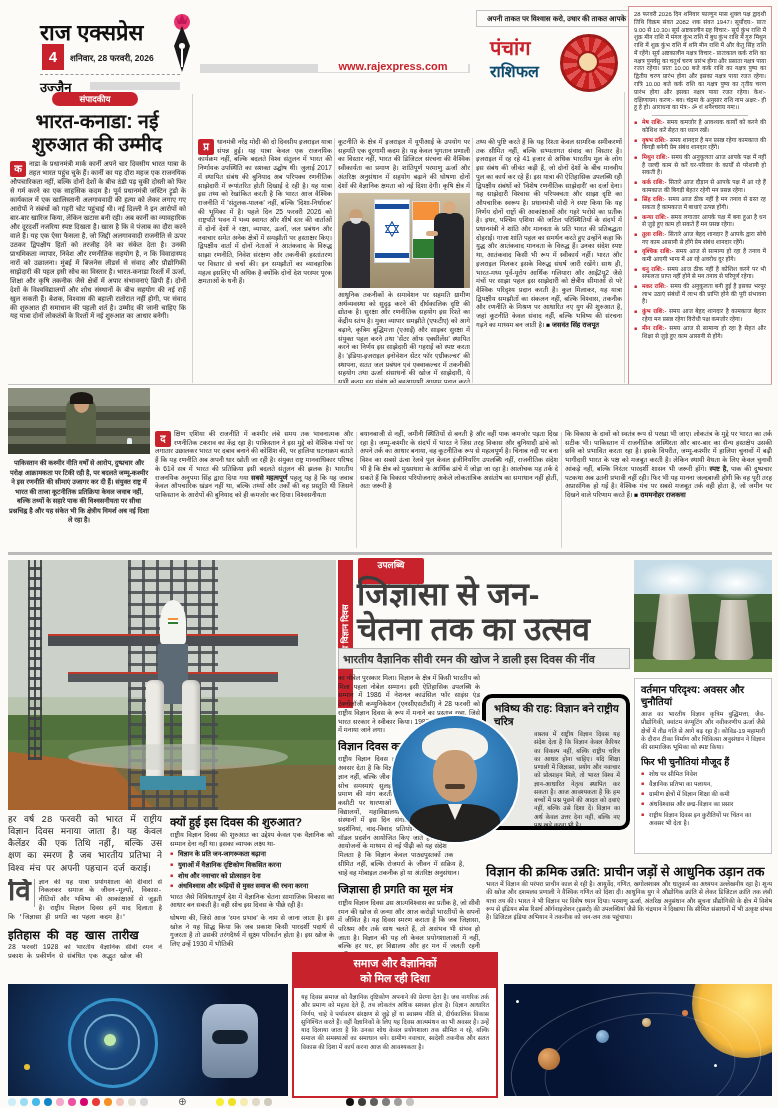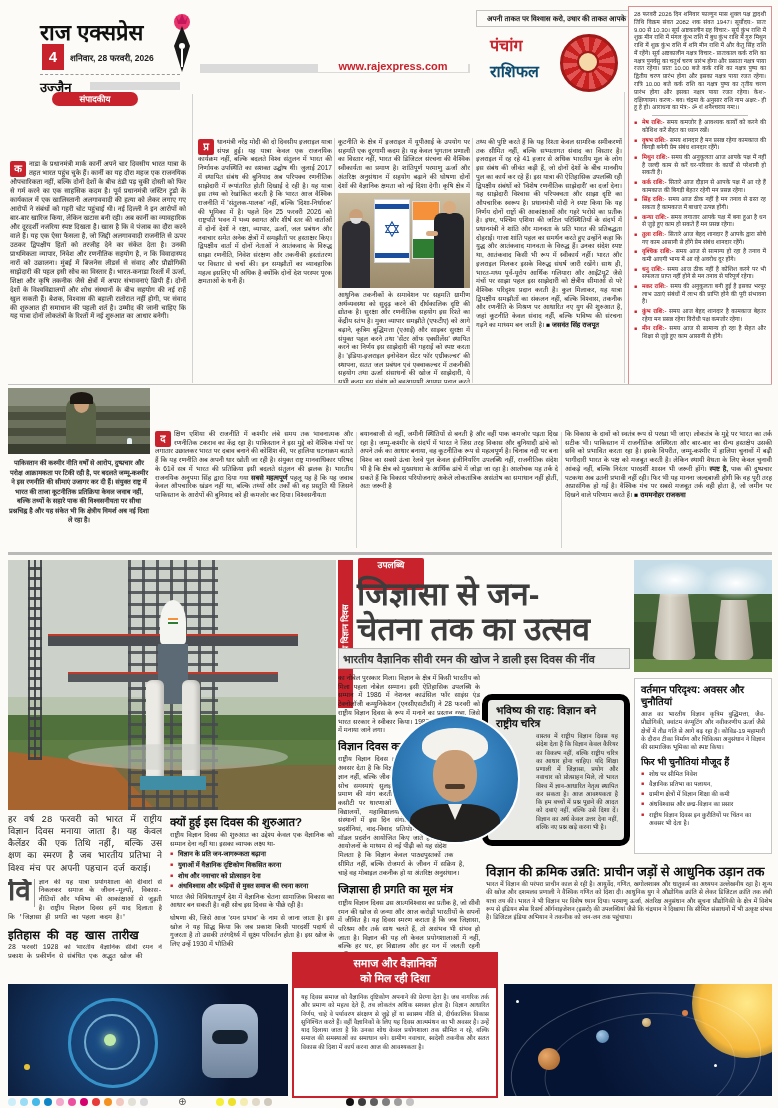--- a/index.html
+++ b/index.html
@@ -48,21 +48,21 @@
     </svg>
   </div>
 
   <div class="abs" style="left:200px;top:64px;width:270px;height:9px;background:#dadada;"></div>
   <div class="abs" style="left:318px;top:60px;width:150px;text-align:center;font-size:11px;font-weight:800;
        color:#c8232c;background:#fcfbf8;">www.rajexpress.com</div>
 
   <div class="abs" style="left:476px;top:10px;width:224px;height:15px;border:1px solid #c3c3c3;
        font-size:7.2px;font-weight:700;color:#222;text-align:center;line-height:15px;overflow:hidden;">अपनी ताकत पर विश्वास करो, उधार की ताकत आपके लिए घातक हो सकती है। -सुभाष चंद्र बोस</div>
 
-  <div class="abs" style="left:490px;top:34px;font-size:16px;font-weight:800;color:#c8232c;">पंचांग</div>
+  <div class="abs" style="left:490px;top:34px;font-size:20px;font-weight:800;color:#c8232c;">पंचांग</div>
   <div class="abs" style="left:490px;top:60px;font-size:16px;font-weight:800;color:#0c4a6e;">राशिफल</div>
 
   <div class="abs" style="left:560px;top:34px;width:52px;height:52px;border-radius:50%;
        background:repeating-conic-gradient(#c8201f 0 15deg,#e05554 15deg 30deg);border:3px solid #9e1b1a;">
     <div style="position:absolute;left:14px;top:14px;width:18px;height:18px;border-radius:50%;background:#f5d9a8;border:2px solid #9e1b1a;"></div>
   </div>
 
   <div class="abs" style="left:628px;top:6px;width:144px;height:379px;border:1px solid #dd8f8f;
        padding:4px 5px;box-sizing:border-box;overflow:hidden;background:#fffdfb;">
     <div style="font-size:5.9px;line-height:1.32;text-align:justify;color:#2a2a2a;">28 फरवरी 2026 दिन शनिवार फाल्गुन मास शुक्ल पक्ष द्वादशी तिथि विक्रम संवत 2082 शक संवत 1947। सूर्योदय:- प्रातः 9.00 से 10.30। सूर्य अष्टकालीन ग्रह विचार:- सूर्य कुंभ राशि में शुक्र मीन राशि में मंगल कुंभ राशि में बुध कुंभ राशि में गुरु मिथुन राशि में शुक्र कुंभ राशि में शनि मीन राशि में और केतु सिंह राशि में रहेंगे। सूर्य अष्टकालीन नक्षत्र विचार:- प्रातःकाल कर्क राशि का नक्षत्र पुनर्वसु का चतुर्थ चरण प्रारंभ होगा और प्रसाता नक्षत्र पाया रजत रहेगा। प्रातः 10.00 बजे कर्क राशि का नक्षत्र पुष्य का द्वितीय चरण प्रारंभ होगा और इसका नक्षत्र पाया रजत रहेगा। रात्रि 10.00 बजे कर्क राशि का नक्षत्र पुष्य का तृतीय चरण प्रारंभ होगा और इसका नक्षत्र पाया रजत रहेगा। केश:- दक्षिणायन। करण:- बव। चंद्रमा के अनुसार राशि नाम अक्षर:- ही हू हे हो। आराधना का मंत्र:- ॐ शं शनैश्चराय नमः।।</div>
@@ -89,20 +89,22 @@
 
         <li><b class="red">मकर राशि:-</b> <span>समय की अनुकूलता बनी हुई है इसका भरपूर लाभ उठाएं संबंधों में लाभ की प्राप्ति होने की पूरी संभावना है।</span></li>
 
         <li><b class="red">कुंभ राशि:-</b> <span>समय आज बेहद शानदार है कामकाज बेहतर रहेगा मन प्रसन्न रहेगा विरोधी पक्ष कमजोर रहेगा।</span></li>
 
         <li><b class="red">मीन राशि:-</b> <span>समय आज से सामान्य हो रहा है सेहत और शिक्षा से जुड़े हुए काम आसानी से होंगे।</span></li>
       </ul>
   </div>
 
   <div class="abs pill" style="left:52px;top:92px;width:86px;height:14px;font-size:8.5px;line-height:14px;">संपादकीय</div>
+  <div class="abs headline" style="left:8px;top:110px;width:178px;font-size:19.5px;line-height:1.18;">भारत-कनाडा: नई
+शुरुआत की उम्मीद</div>
   <div class="abs body" style="left:10px;top:160px;width:176px;height:222px;font-size:6.8px;">
     <span class="dropcap">क</span><span>नाडा के प्रधानमंत्री मार्क कार्नी अपने चार दिवसीय भारत यात्रा के तहत भारत पहुंच चुके हैं। कार्नी का यह दौरा महज एक राजनयिक औपचारिकता नहीं, बल्कि दोनों देशों के बीच ठंडी पड़ चुकी दोस्ती को फिर से गर्म करने का एक साहसिक कदम है। पूर्व प्रधानमंत्री जस्टिन ट्रूडो के कार्यकाल में एक खालिस्तानी अलगाववादी की हत्या को लेकर लगाए गए आरोपों ने संबंधों को गहरी चोट पहुंचाई थी। नई दिल्ली ने इन आरोपों को बार-बार खारिज किया, लेकिन खटास बनी रही। अब कार्नी का व्यावहारिक और दूरदर्शी नजरिया स्पष्ट दिखता है। खास है कि वे पंजाब का दौरा करने वाले हैं। यह एक ऐसा फैसला है, जो जिद्दी अलगाववादी राजनीति से ऊपर उठकर द्विपक्षीय हितों को तरजीह देने का संकेत देता है। उनकी प्राथमिकता व्यापार, निवेश और रणनीतिक सहयोग है, न कि विवादास्पद नारों को उछालना। मुंबई में बिजनेस लीडर्स से संवाद और प्रौद्योगिकी साझेदारी की पहल इसी सोच का विस्तार है। भारत-कनाडा रिश्तों में ऊर्जा, शिक्षा और कृषि तकनीक जैसे क्षेत्रों में अपार संभावनाएं छिपी हैं। दोनों देशों के विश्वविद्यालयों और शोध संस्थानों के बीच सहयोग की नई राहें खुल सकती हैं। बेशक, विश्वास की बहाली रातोरात नहीं होगी, पर संवाद की शुरुआत ही समाधान की पहली शर्त है। उम्मीद की जानी चाहिए कि यह यात्रा दोनों लोकतंत्रों के रिश्तों में नई शुरुआत का आधार बनेगी।</span>
   </div>
   <div class="abs vrule" style="left:192px;top:94px;height:289px;"></div>
 
   <div class="abs body" style="left:198px;top:138px;width:134px;height:245px;">
     <span class="dropcap">प्र</span><span>धानमंत्री नरेंद्र मोदी की दो दिवसीय इजराइल यात्रा संपन्न हुई। यह यात्रा केवल एक राजनयिक कार्यक्रम नहीं, बल्कि बदलते विश्व संतुलन में भारत की निर्णायक उपस्थिति का सशक्त उद्घोष थी। जुलाई 2017 में स्थापित संबंध की बुनियाद अब परिपक्व रणनीतिक साझेदारी में रूपांतरित होती दिखाई दे रही है। यह यात्रा इस तथ्य को रेखांकित करती है कि भारत आज वैश्विक राजनीति में 'संतुलक-पालक' नहीं, बल्कि 'दिशा-निर्धारक' की भूमिका में है। पहले दिन 25 फरवरी 2026 को राष्ट्रपति भवन में भव्य स्वागत और शीर्ष स्तर की वार्ताओं में दोनों देशों ने रक्षा, व्यापार, ऊर्जा, जल प्रबंधन और नवाचार समेत अनेक क्षेत्रों में समझौतों पर हस्ताक्षर किए। द्विपक्षीय वार्ता में दोनों नेताओं ने आतंकवाद के विरुद्ध साझा रणनीति, निवेश संरक्षण और तकनीकी हस्तांतरण पर विस्तार से चर्चा की। इन समझौतों का व्यावहारिक महत्व इसलिए भी अधिक है क्योंकि दोनों देश परस्पर पूरक क्षमताओं के धनी हैं।</span>
   </div>
   <div class="abs vrule" style="left:334px;top:138px;height:245px;"></div>
   <div class="abs body" style="left:338px;top:138px;width:132px;height:52px;">कूटनीति के क्षेत्र में इजराइल में यूपीआई के उपयोग पर सहमति एक दूरगामी कदम है। यह केवल भुगतान प्रणाली का विस्तार नहीं, भारत की डिजिटल संरचना की वैश्विक स्वीकार्यता का प्रमाण है। शांतिपूर्ण परमाणु ऊर्जा और अंतरिक्ष अनुसंधान में सहयोग बढ़ाने की घोषणा दोनों देशों की वैज्ञानिक क्षमता को नई दिशा देगी। कृषि क्षेत्र में 'विलेज ऑफ एक्सीलेंस' मॉडल तथा</div>
@@ -176,21 +178,21 @@
          background:repeating-linear-gradient(0deg,rgba(60,63,66,.9) 0 3px,transparent 3px 10px),
                     repeating-linear-gradient(90deg,rgba(60,63,66,.9) 0 2px,transparent 2px 6px);"></div>
     <div style="position:absolute;left:60px;bottom:40px;width:220px;height:26px;background:#c9cdc6;border-radius:50%;opacity:.5;"></div>
   </div>
 
   <div class="abs" style="left:338px;top:560px;width:15px;height:148px;background:#c8232c;overflow:visible;">
     <span style="display:block;width:148px;height:15px;line-height:15px;text-align:center;color:#fff;
           font-size:8.5px;font-weight:800;white-space:nowrap;transform:rotate(-90deg) translateX(-148px);transform-origin:0 0;">राष्ट्रीय विज्ञान दिवस</span>
   </div>
 
-  <div class="abs tagbar" style="left:358px;top:558px;width:66px;height:32px;font-size:9px;line-height:15px;border-radius:2px;">उपलब्धि</div>
+  <div class="abs tagbar" style="left:358px;top:558px;width:66px;height:26px;font-size:9px;line-height:15px;border-radius:2px;">उपलब्धि</div>
   <div class="abs" style="left:338px;top:648px;width:292px;background:#ededeb;border:1px solid #b8b8b6;
        font-size:11px;font-weight:800;color:#3a3a3a;padding:2px 4px;box-sizing:border-box;">भारतीय वैज्ञानिक सीवी रमन की खोज ने डाली इस दिवस की नींव</div>
   <div class="abs" style="left:357px;top:577px;width:274px;font-size:32px;line-height:1.08;font-weight:800;
        color:#3d3d3d;white-space:pre-line;">जिज्ञासा से जन-
 चेतना तक का उत्सव</div>
 
   <div class="photo" style="left:634px;top:560px;width:138px;height:112px;
        background:linear-gradient(#c6dde7 0 30%,#46663a 30% 55%,#39512e 55% 88%,#6a8a4a 88%);">
     <div style="position:absolute;left:18px;top:34px;width:44px;height:66px;background:linear-gradient(90deg,#b9b3a6,#ddd8cc 40%,#a79f90);clip-path:polygon(18% 0,82% 0,100% 100%,0 100%);border-radius:8px;"></div>
     <div style="position:absolute;left:80px;top:40px;width:40px;height:60px;background:linear-gradient(90deg,#b2ac9f,#d8d3c7 40%,#a29a8b);clip-path:polygon(18% 0,82% 0,100% 100%,0 100%);border-radius:8px;"></div>
@@ -200,21 +202,21 @@
 
   <div class="abs body" style="left:338px;top:674px;width:142px;height:304px;">
     <span>का नोबेल पुरस्कार मिला। विज्ञान के क्षेत्र में किसी भारतीय को मिला पहला नोबेल सम्मान। इसी ऐतिहासिक उपलब्धि के सम्मान में 1986 में नेशनल काउंसिल फॉर साइंस एंड टेक्नोलॉजी कम्युनिकेशन (एनसीएसटीसी) ने 28 फरवरी को राष्ट्रीय विज्ञान दिवस के रूप में मनाने का प्रस्ताव रखा, जिसे भारत सरकार ने स्वीकार किया। 1987 से यह दिवस पूरे देश में मनाया जाने लगा।</span>
     <div style="float:right;width:88px;height:134px;shape-outside:ellipse(50% 50% at 100% 50%);margin:2px 0 2px 3px;"></div>
     <div class="subhd" style="font-size:11px;margin:4px 0 2px;">विज्ञान दिवस का महत्व</div>
     <span>राष्ट्रीय विज्ञान दिवस हमें यह सोचने का अवसर देता है कि विज्ञान केवल तकनीकी ज्ञान नहीं, बल्कि जीवन-दृष्टि है। वैज्ञानिक सोच समस्याएं सुलझाना सिखाती है, प्रमाण की मांग करती है और तर्क की कसौटी पर धारणाओं को परखती है। विद्यालयों, महाविद्यालयों और शोध संस्थानों में इस दिन संगोष्ठियां, विज्ञान प्रदर्शनियां, वाद-विवाद प्रतियोगिताएं और मॉडल प्रदर्शन आयोजित किए जाते हैं। इन आयोजनों के माध्यम से नई पीढ़ी को यह संदेश मिलता है कि विज्ञान केवल पाठ्यपुस्तकों तक सीमित नहीं, बल्कि रोजमर्रा के जीवन में सक्रिय है, चाहे वह मोबाइल तकनीक हो या अंतरिक्ष अनुसंधान।</span>
     <div class="subhd" style="font-size:11px;margin:5px 0 2px;clear:both;">जिज्ञासा ही प्रगति का मूल मंत्र</div>
     <span>राष्ट्रीय विज्ञान दिवस उस आत्मविश्वास का प्रतीक है, जो सीवी रमन की खोज से जन्मा और आज करोड़ों भारतीयों के सपनों में जीवित है। यह दिवस स्मरण कराता है कि जब जिज्ञासा, परिश्रम और तर्क साथ चलते हैं, तो असंभव भी संभव हो जाता है। विज्ञान की यह लौ केवल प्रयोगशालाओं में नहीं, बल्कि हर घर, हर विद्यालय और हर मन में जलती रहनी चाहिए।</span>
   </div>
 
-  <div class="abs" style="left:482px;top:694px;width:148px;height:152px;background:#e9e9e6;border:6px solid #000000;
+  <div class="abs" style="left:482px;top:694px;width:148px;height:136px;background:#e9e9e6;border:4px solid #000000;
        border-radius:10px;box-sizing:border-box;padding:4px 6px 4px 8px;overflow:hidden;">
     <div class="subhd" style="font-size:10.5px;line-height:1.2;margin-bottom:3px;">भविष्य की राह: विज्ञान बने राष्ट्रीय चरित्र</div>
     <div class="body62" style="padding-left:40px;height:118px;">वास्तव में राष्ट्रीय विज्ञान दिवस यह संदेश देता है कि विज्ञान केवल कैरियर का विकल्प नहीं, बल्कि राष्ट्रीय चरित्र का आधार होना चाहिए। यदि शिक्षा प्रणाली में जिज्ञासा, प्रयोग और नवाचार को प्रोत्साहन मिले, तो भारत विश्व में ज्ञान-आधारित नेतृत्व स्थापित कर सकता है। आज आवश्यकता है कि हम बच्चों में प्रश्न पूछने की आदत को दबाएं नहीं, बल्कि उसे दिशा दें। विज्ञान का अर्थ केवल उत्तर देना नहीं, बल्कि नए प्रश्न खड़े करना भी है।</div>
   </div>
 
   <div class="abs" style="left:390px;top:714px;width:126px;height:126px;border-radius:50%;
        background:radial-gradient(circle at 50% 40%,#4a9bd6,#155a97);overflow:hidden;border:2px solid #fff;">
     <div style="position:absolute;left:30px;top:12px;width:66px;height:34px;background:#f4f2ec;border-radius:50% 50% 40% 40%;"></div>
     <div style="position:absolute;left:41px;top:34px;width:44px;height:52px;background:#c99e76;border-radius:45% 45% 50% 50%;"></div>
     <div style="position:absolute;left:53px;top:68px;width:20px;height:5px;background:#4d3a2b;border-radius:2px;"></div>

